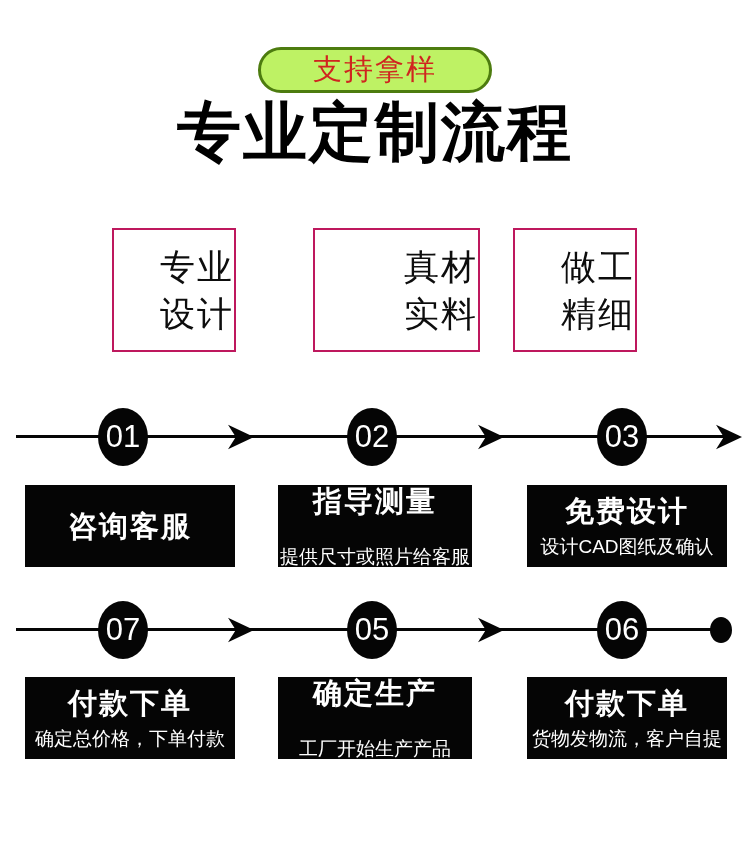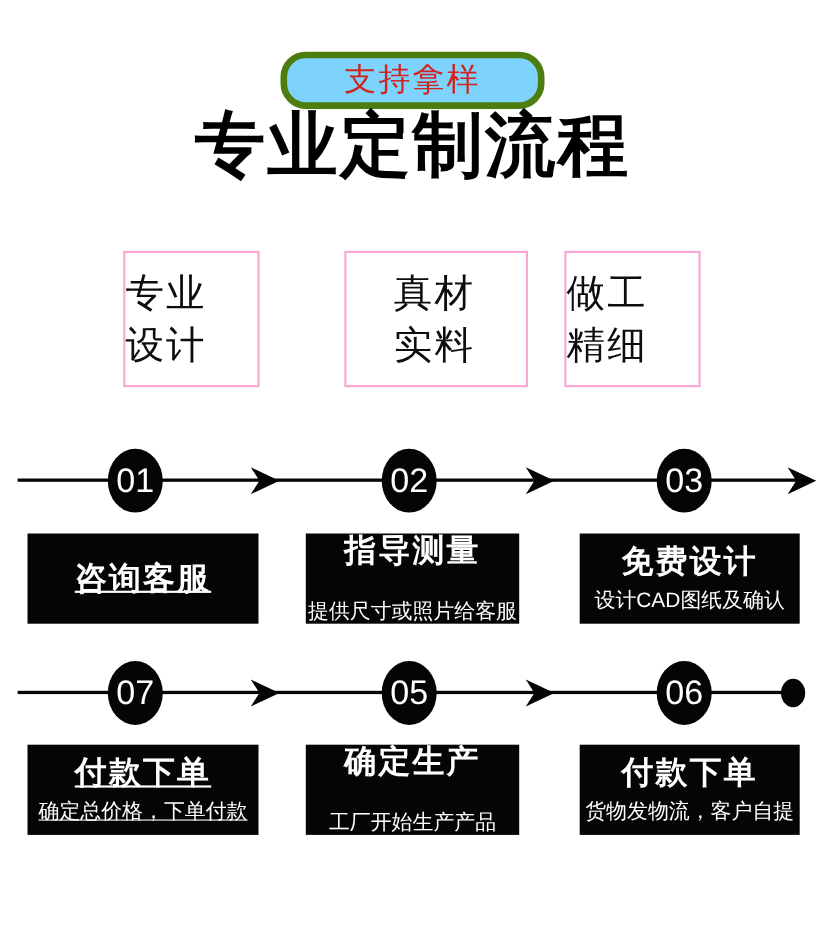--- a/index.html
+++ b/index.html
@@ -3,33 +3,33 @@
 <meta charset="utf-8">
 <style>
   html,body{margin:0;padding:0;background:#fff;}
   .page{
     position:relative;width:750px;height:848px;background:#ffffff;overflow:hidden;
     font-family:"Liberation Sans","DejaVu Sans",sans-serif;color:#111;
   }
   
   .badge{
     position:absolute;top:47px;left:50%;transform:translateX(-50%);
-    width:228px;height:40px;border:6px solid #4d7c0f;border-radius:23px;
+    width:228px;height:40px;border:3px solid #4d7c0f;border-radius:23px;
     display:flex;align-items:center;justify-content:center;
-    color:#d0241f;font-size:29px;letter-spacing:2px;font-weight:400;background:#7dd3fc;
+    color:#d0241f;font-size:29px;letter-spacing:2px;font-weight:400;background:#bef264;
   }
   
   .main-title{
     position:absolute;top:92px;left:0;width:100%;text-align:center;
     font-size:64px;font-weight:900;color:#000;letter-spacing:2px;line-height:1.25;margin:0;
   }
   
   .feature{
-    position:absolute;top:228px;width:120px;height:120px;border:2px solid #f9a8d4;
-    display:flex;flex-direction:column;align-items:flex-start;justify-content:center;
+    position:absolute;top:228px;width:120px;height:120px;border:2px solid #be185d;
+    display:flex;flex-direction:column;align-items:flex-end;justify-content:center;
     font-size:35px;line-height:47px;letter-spacing:2px;color:#0d0d0d;background:#fff;
   }
   .feature.f1{left:112px;} .feature.f2{left:313px;padding-left:43px;} .feature.f3{left:513px;}
   
   .flow-row{position:absolute;left:0;width:750px;height:60px;}
   .flow-row.r1{top:407px;} .flow-row.r2{top:600px;}
   .flow-line{position:absolute;top:28px;height:3px;background:#050505;}
   .r1 .flow-line{left:16px;width:714px;}
   .r2 .flow-line{left:16px;width:705px;}
   .step-num{
@@ -46,21 +46,21 @@
   .end-dot{
     position:absolute;top:17px;left:710px;width:22px;height:26px;border-radius:50%;background:#050505;
   }
   
   .steps-row{position:absolute;left:0;width:750px;height:82px;}
   .steps-row.s1{top:485px;} .steps-row.s2{top:677px;}
   .step-card{
     position:absolute;top:0;height:82px;background:#050505;color:#fff;
     display:flex;flex-direction:column;align-items:center;justify-content:center;
   }
-  .step-card.b1{left:25px;width:210px;text-decoration:underline;}
+  .step-card.b1{left:25px;width:210px;}
   .step-card.b2{left:278px;width:194px;gap:20px;}
   .step-card.b3{left:527px;width:200px;}
   .step-title{font-size:29px;font-weight:700;letter-spacing:2px;line-height:1;}
   .step-desc{font-size:19px;font-weight:400;letter-spacing:0;line-height:1;margin-top:11px;white-space:nowrap;}
 </style>
 </head>
 <body>
 
 <div class="page">
 

